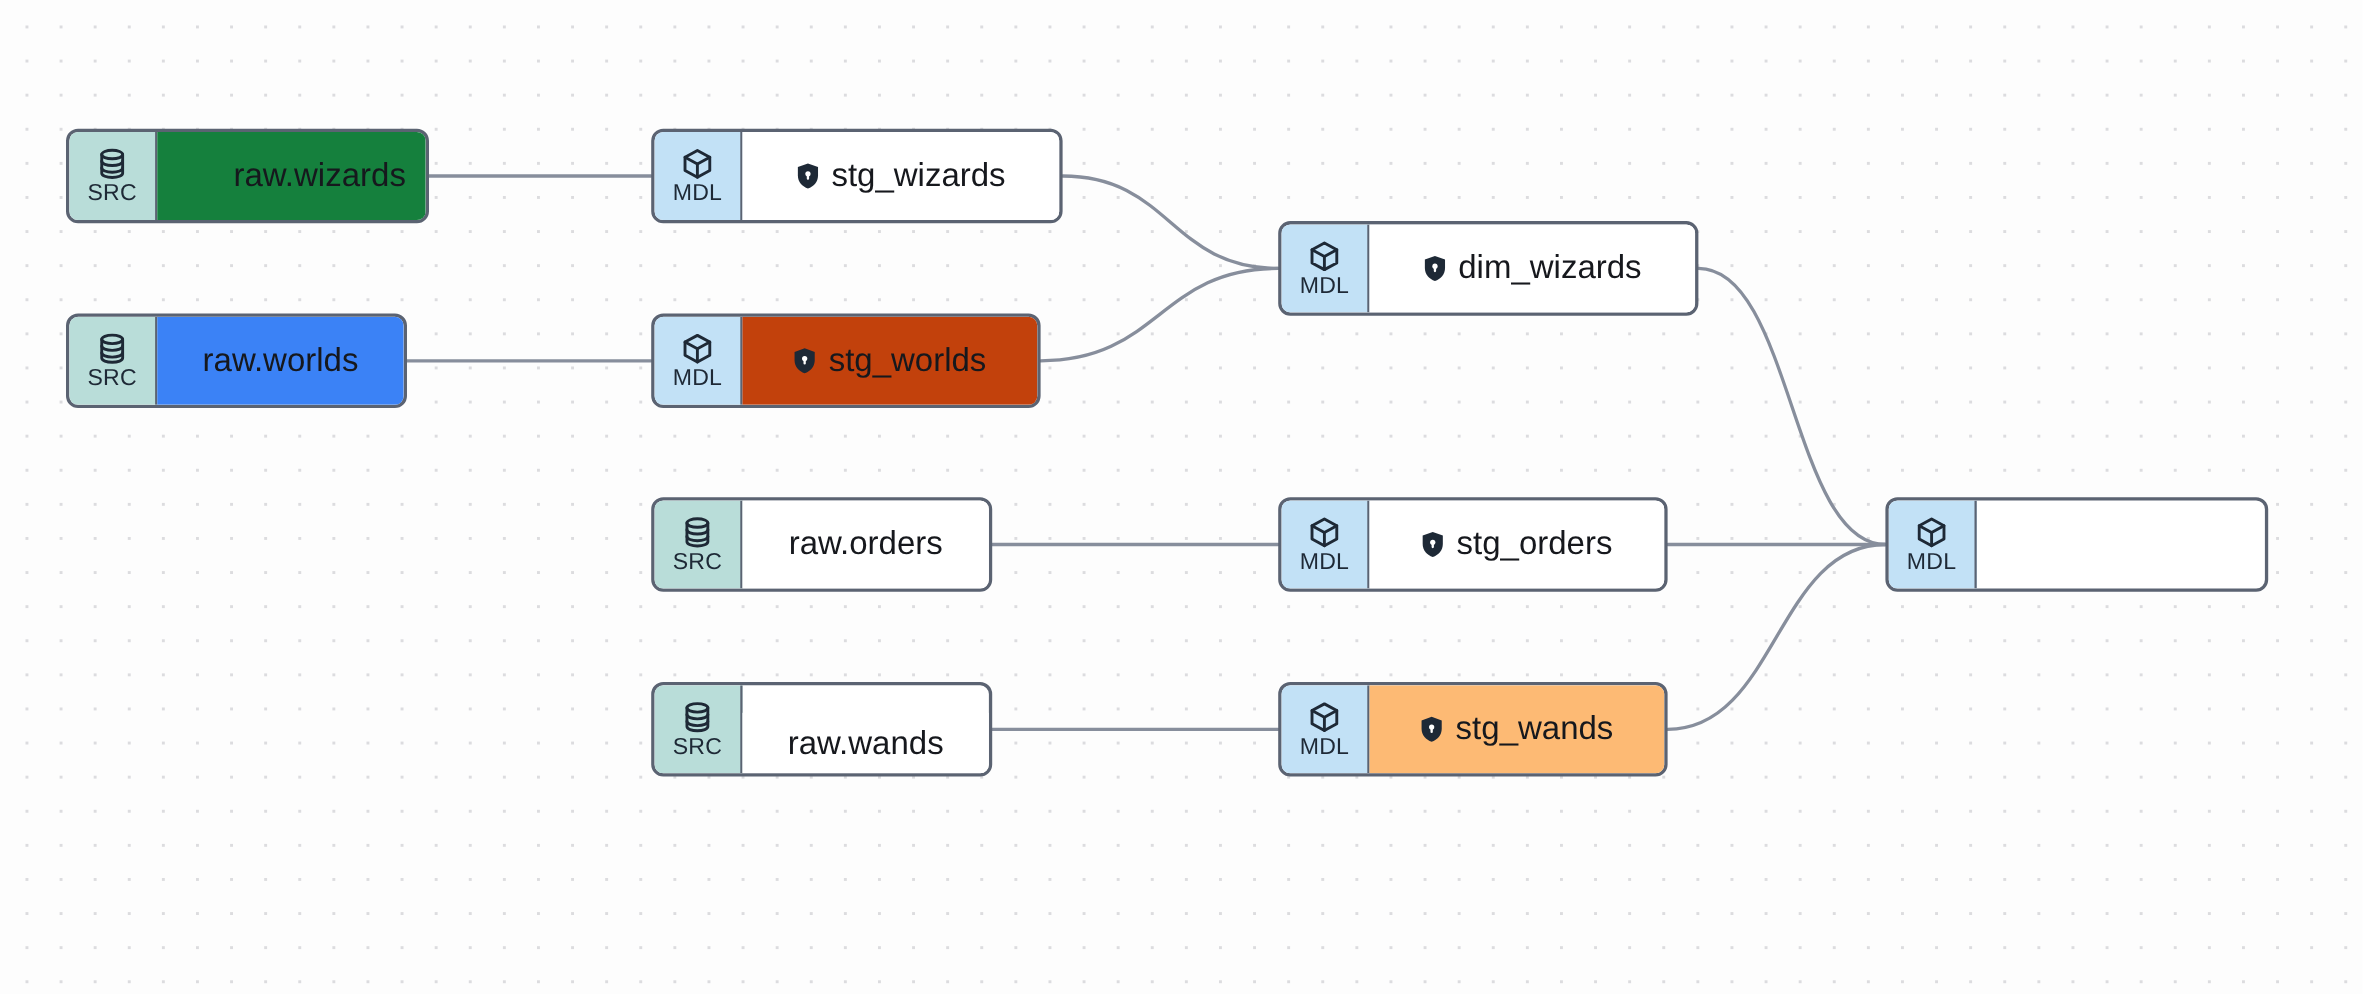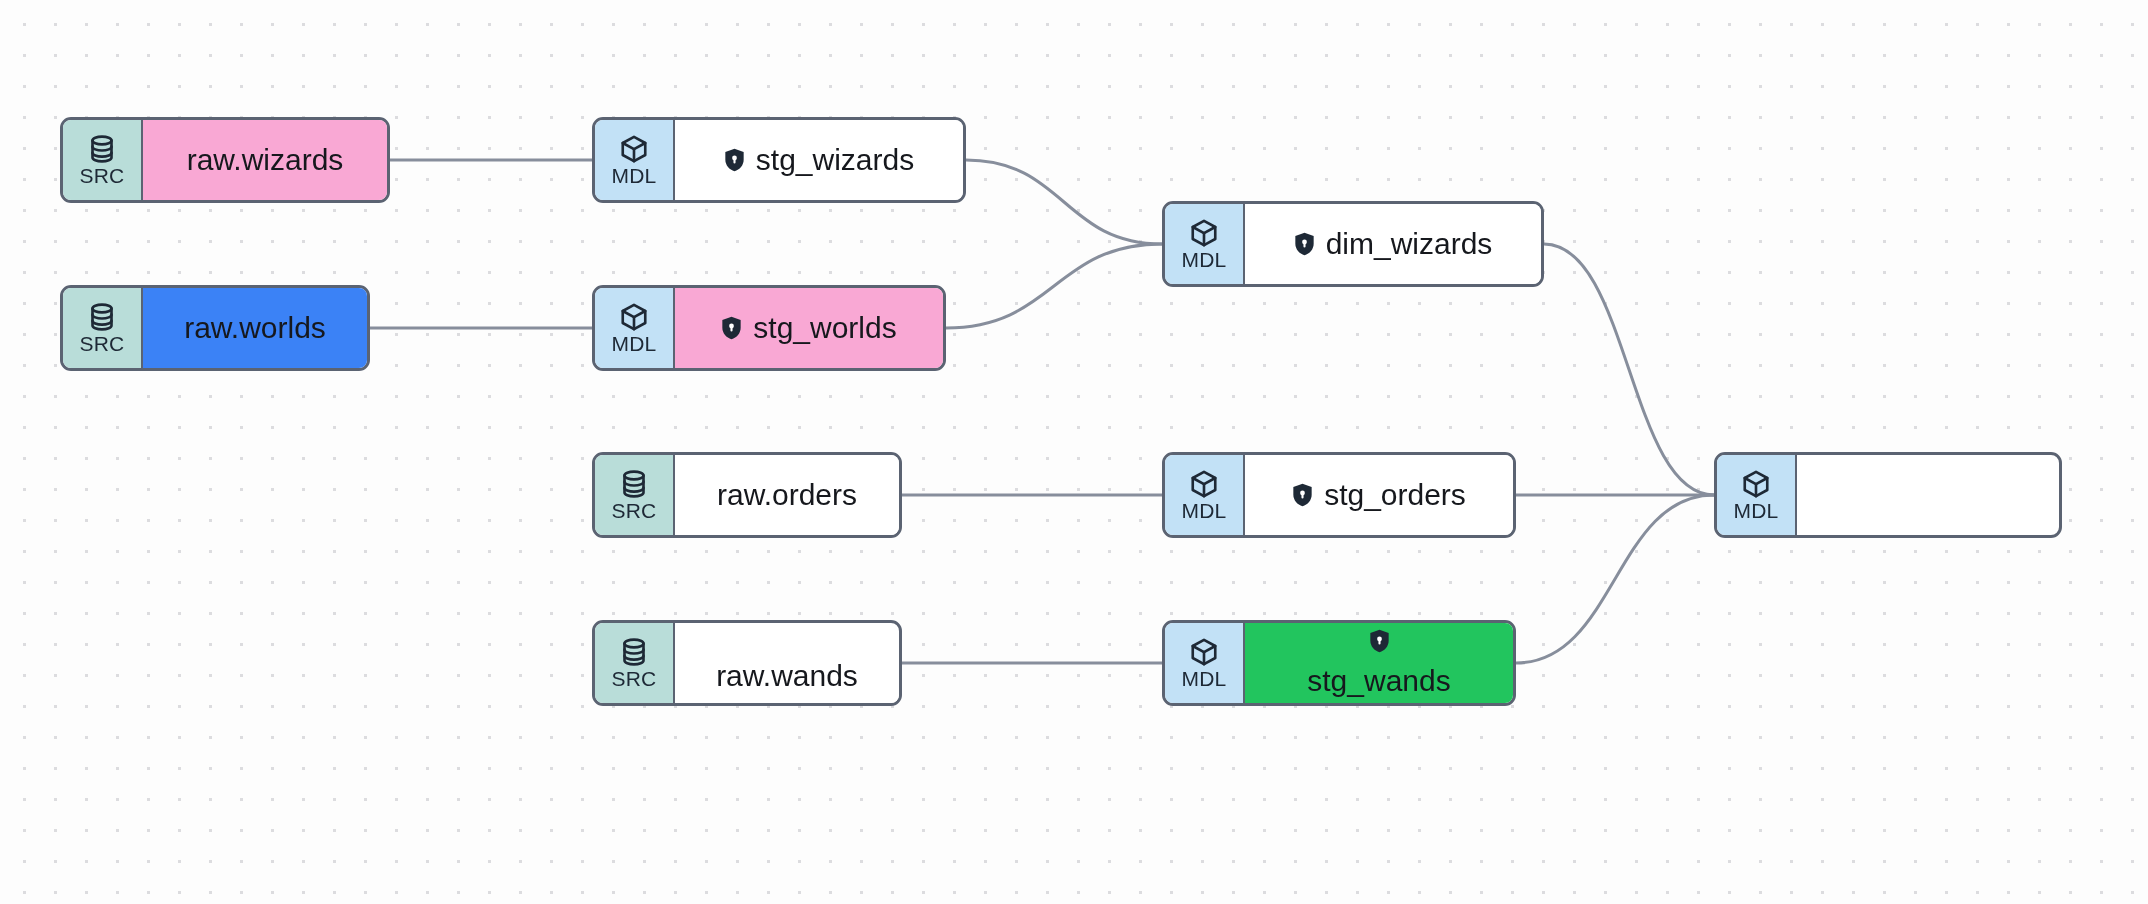--- a/index.html
+++ b/index.html
@@ -130,21 +130,21 @@
           <span class="badge-icon">
             <svg viewBox="0 0 24 24" fill="none" stroke="#1e2936" stroke-width="2.1" stroke-linecap="round" stroke-linejoin="round">
               <ellipse cx="12" cy="5.2" rx="7.6" ry="3.1"></ellipse>
               <path d="M4.4 5.2 v13.6 c0 1.7 3.4 3.1 7.6 3.1 s7.6 -1.4 7.6 -3.1 V5.2"></path>
               <path d="M4.4 10.1 c0 1.7 3.4 3.1 7.6 3.1 s7.6 -1.4 7.6 -3.1"></path>
               <path d="M4.4 15 c0 1.7 3.4 3.1 7.6 3.1 s7.6 -1.4 7.6 -3.1"></path>
             </svg>
           </span>
           <span class="badge-text" style="color: rgb(30, 41, 54);">SRC</span>
         </div>
-        <div class="body" style="background: #f9a8d4;">
+        <div class="body" style="background: #15803d; justify-content: flex-end;">
           <span class="node-label" style="color: rgb(22, 24, 29);">raw.wizards</span>
         </div>
       </div>
       <div class="node" style="left: 60px; top: 285px; width: 310px; border-color: rgb(91, 99, 114);">
         <div class="badge src" style="background: rgb(185, 221, 217); border-right-color: rgb(91, 99, 114);">
           <span class="badge-icon">
             <svg viewBox="0 0 24 24" fill="none" stroke="#1e2936" stroke-width="2.1" stroke-linecap="round" stroke-linejoin="round">
               <ellipse cx="12" cy="5.2" rx="7.6" ry="3.1"></ellipse>
               <path d="M4.4 5.2 v13.6 c0 1.7 3.4 3.1 7.6 3.1 s7.6 -1.4 7.6 -3.1 V5.2"></path>
               <path d="M4.4 10.1 c0 1.7 3.4 3.1 7.6 3.1 s7.6 -1.4 7.6 -3.1"></path>
@@ -215,21 +215,21 @@
         <div class="badge mdl" style="background: rgb(194, 225, 246); border-right-color: rgb(91, 99, 114);">
           <span class="badge-icon">
             <svg viewBox="0 0 24 24" fill="none" stroke="#1e2936" stroke-width="2.1" stroke-linecap="round" stroke-linejoin="round">
               <path d="M12 2.3 L21 7.2 V16.8 L12 21.7 L3 16.8 V7.2 Z"></path>
               <path d="M3 7.2 L12 12.1 L21 7.2"></path>
               <path d="M12 12.1 V21.7"></path>
             </svg>
           </span>
           <span class="badge-text" style="color: rgb(30, 41, 54);">MDL</span>
         </div>
-        <div class="body" style="background: #f9a8d4; text-align: right;">
+        <div class="body" style="background: #c2410c; text-align: right;">
           <span class="lock-icon">
             <svg viewBox="0 0 22 25" fill="#1e2936">
               <path d="M11 0.6 L20.6 4 V12 C20.6 18.2 16.4 22.6 11 24.4 C5.6 22.6 1.4 18.2 1.4 12 V4 Z"></path>
               <circle cx="11" cy="10.4" r="2.5" fill="#ffffff"></circle>
               <rect x="9.9" y="11" width="2.2" height="5.1" rx="1.1" fill="#ffffff"></rect>
             </svg>
           </span>
           <span class="node-label" style="color: rgb(22, 24, 29);">stg_worlds</span>
         </div>
       </div>
@@ -259,21 +259,21 @@
         <div class="badge mdl" style="background: rgb(194, 225, 246); border-right-color: rgb(91, 99, 114);">
           <span class="badge-icon">
             <svg viewBox="0 0 24 24" fill="none" stroke="#1e2936" stroke-width="2.1" stroke-linecap="round" stroke-linejoin="round">
               <path d="M12 2.3 L21 7.2 V16.8 L12 21.7 L3 16.8 V7.2 Z"></path>
               <path d="M3 7.2 L12 12.1 L21 7.2"></path>
               <path d="M12 12.1 V21.7"></path>
             </svg>
           </span>
           <span class="badge-text" style="color: rgb(30, 41, 54);">MDL</span>
         </div>
-        <div class="body" style="background: #22c55e; flex-direction: column;">
+        <div class="body" style="background: #fdba74;">
           <span class="lock-icon">
             <svg viewBox="0 0 22 25" fill="#1e2936">
               <path d="M11 0.6 L20.6 4 V12 C20.6 18.2 16.4 22.6 11 24.4 C5.6 22.6 1.4 18.2 1.4 12 V4 Z"></path>
               <circle cx="11" cy="10.4" r="2.5" fill="#ffffff"></circle>
               <rect x="9.9" y="11" width="2.2" height="5.1" rx="1.1" fill="#ffffff"></rect>
             </svg>
           </span>
           <span class="node-label" style="color: rgb(22, 24, 29);">stg_wands</span>
         </div>
       </div>

